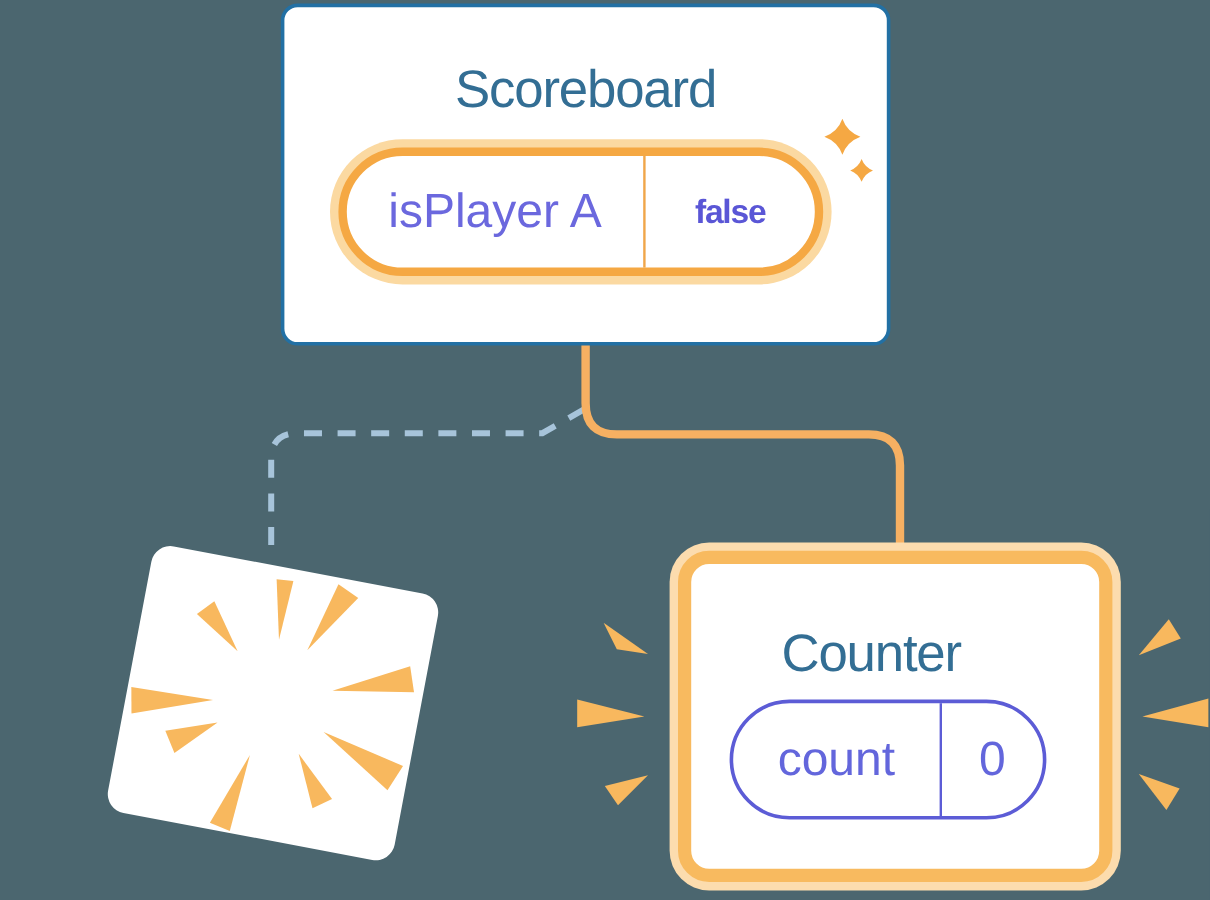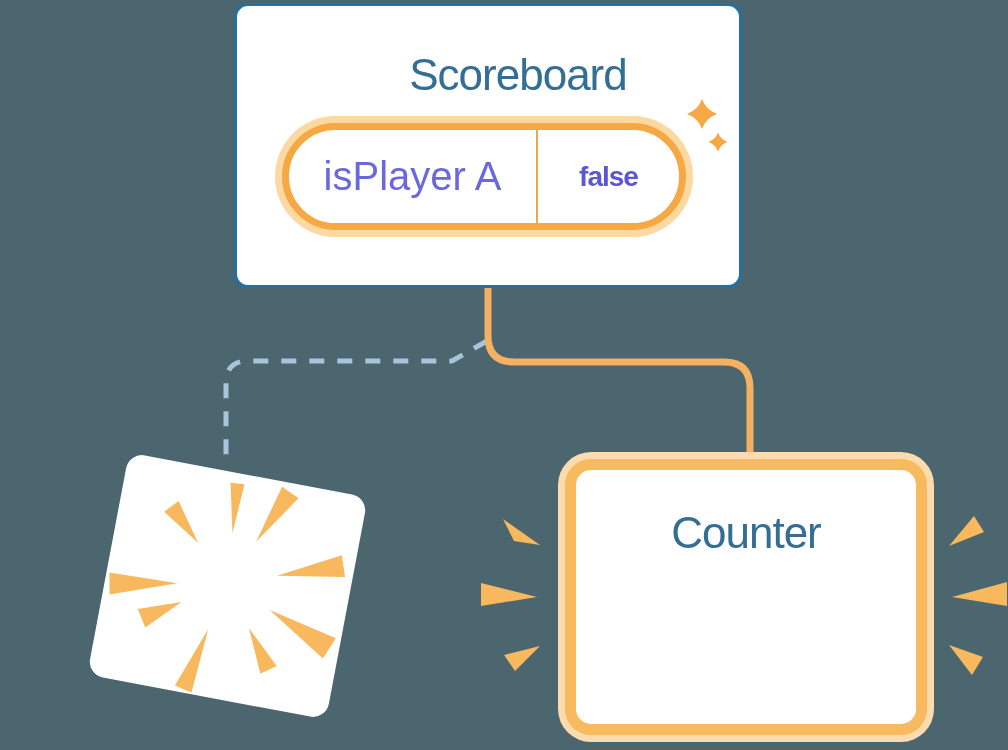--- a/index.html
+++ b/index.html
@@ -24,22 +24,22 @@
     border-radius: 14px;
   }
   .card-title {
     position: absolute;
     text-align: center;
     font-size: 44px;
     font-weight: 500;
     letter-spacing: -1px;
     color: #336e94;
   }
-  .scoreboard-title { left: 234px; top: 50px; width: 508px; margin-left: 30px; }
-  .counter-title   { left: 565px; top: 508px; width: 322px; margin-left: 20px; }
+  .scoreboard-title { left: 234px; top: 50px; width: 508px; }
+  .counter-title   { left: 565px; top: 520px; width: 322px; }
 
   
   .pill {
     position: absolute;
     box-sizing: border-box;
     display: flex;
     align-items: stretch;
     background: #ffffff;
     justify-content: flex-end;
   }
@@ -143,14 +143,19 @@
   </div>
 
   <svg class="layer" width="1008" height="750" viewBox="0 0 1008 750" style="pointer-events:none">
     <path d="M 702 99 Q 705.8 109.8 717 114 Q 705.8 118.2 702 129 Q 698.2 118.2 687 114 Q 698.2 109.8 702 99 Z" fill="#f5a843"></path>
     <path d="M 718 132.5 Q 720.6 139.4 727.5 142 Q 720.6 144.6 718 151.5 Q 715.4 144.6 708.5 142 Q 715.4 139.4 718 132.5 Z" fill="#f5a843"></path>
   </svg>
 
   <div class="counter-card"></div>
   <div class="card-title counter-title">Counter</div>
 
+  <div class="pill counter-pill">
+    <span class="cell key">count</span>
+    <span class="divider"></span>
+    <span class="cell val">0</span>
+  </div>
 
 </div>
 
 </body></html>

